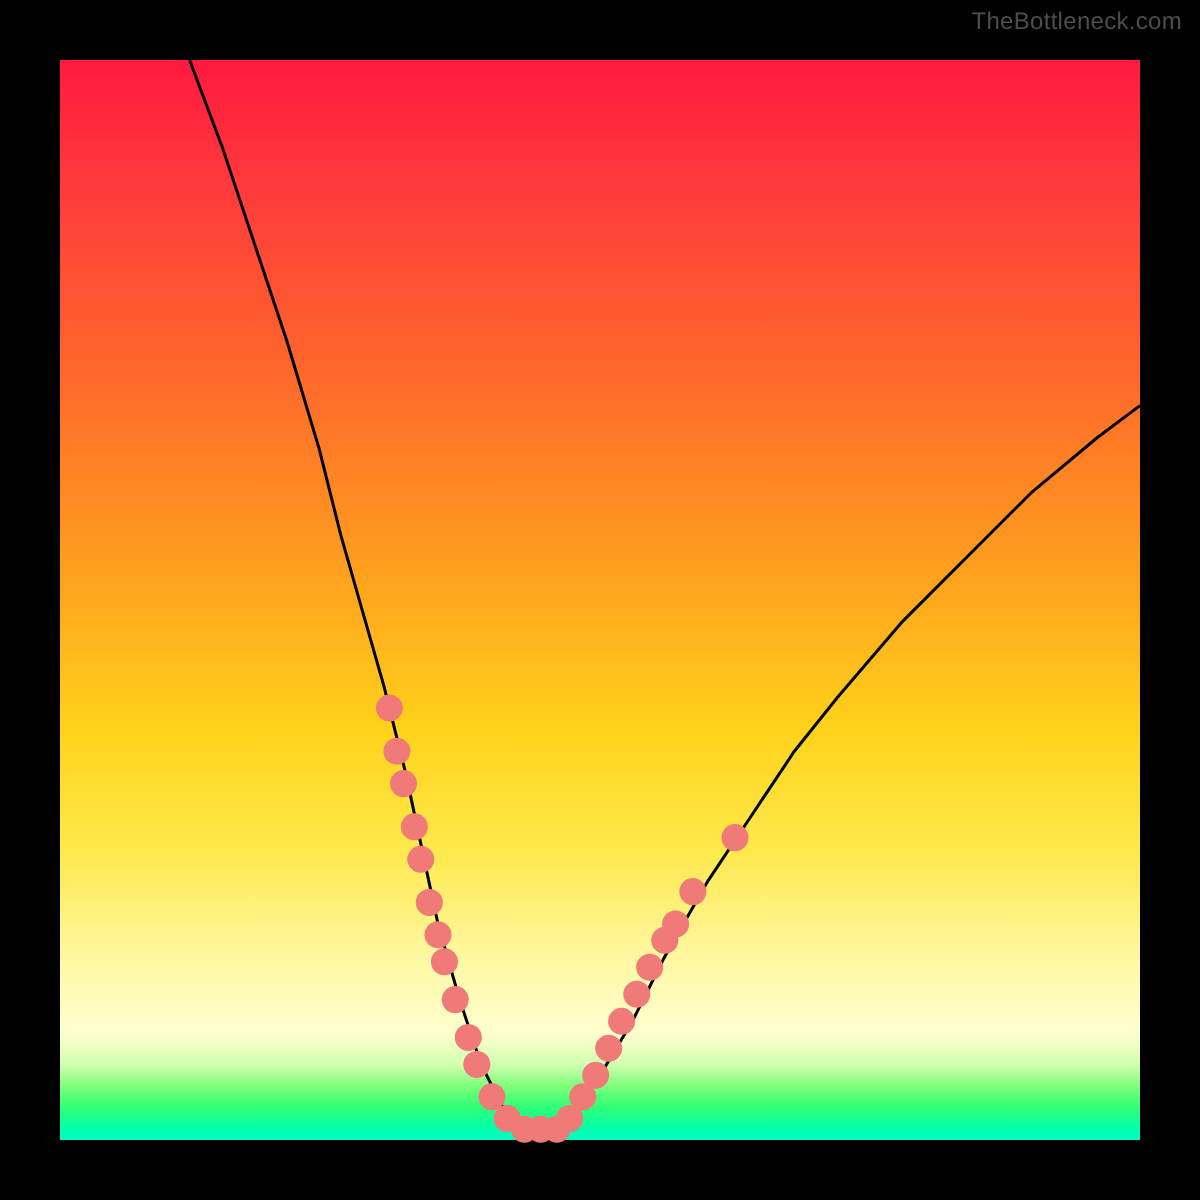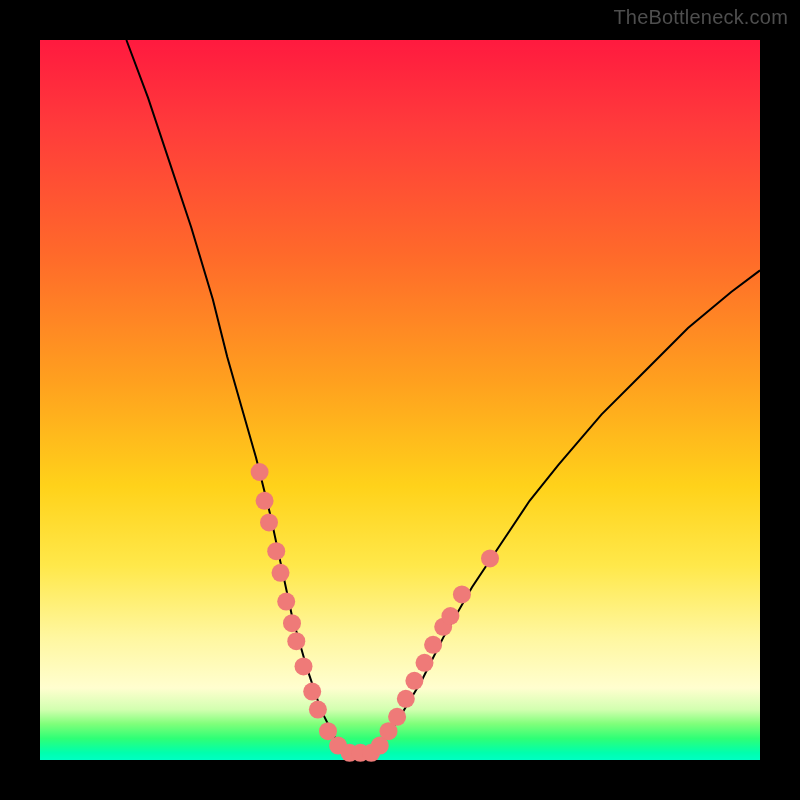--- a/index.html
+++ b/index.html
@@ -40,21 +40,21 @@
       #2fff76 97%,
       #00ffae 99%,
       #00ffc3 100%
     );
   }
   .watermark {
     position: absolute;
     top: 6px;
     right: 12px;
     color: #4e4e4e;
-    font-size: 20px;
+    font-size: 16px;
     font-weight: 400;
     letter-spacing: 0.2px;
     user-select: none;
     text-align: center;
   }
   svg.curve {
     position: absolute;
     left: 0;
     top: 0;
     width: 720px;

